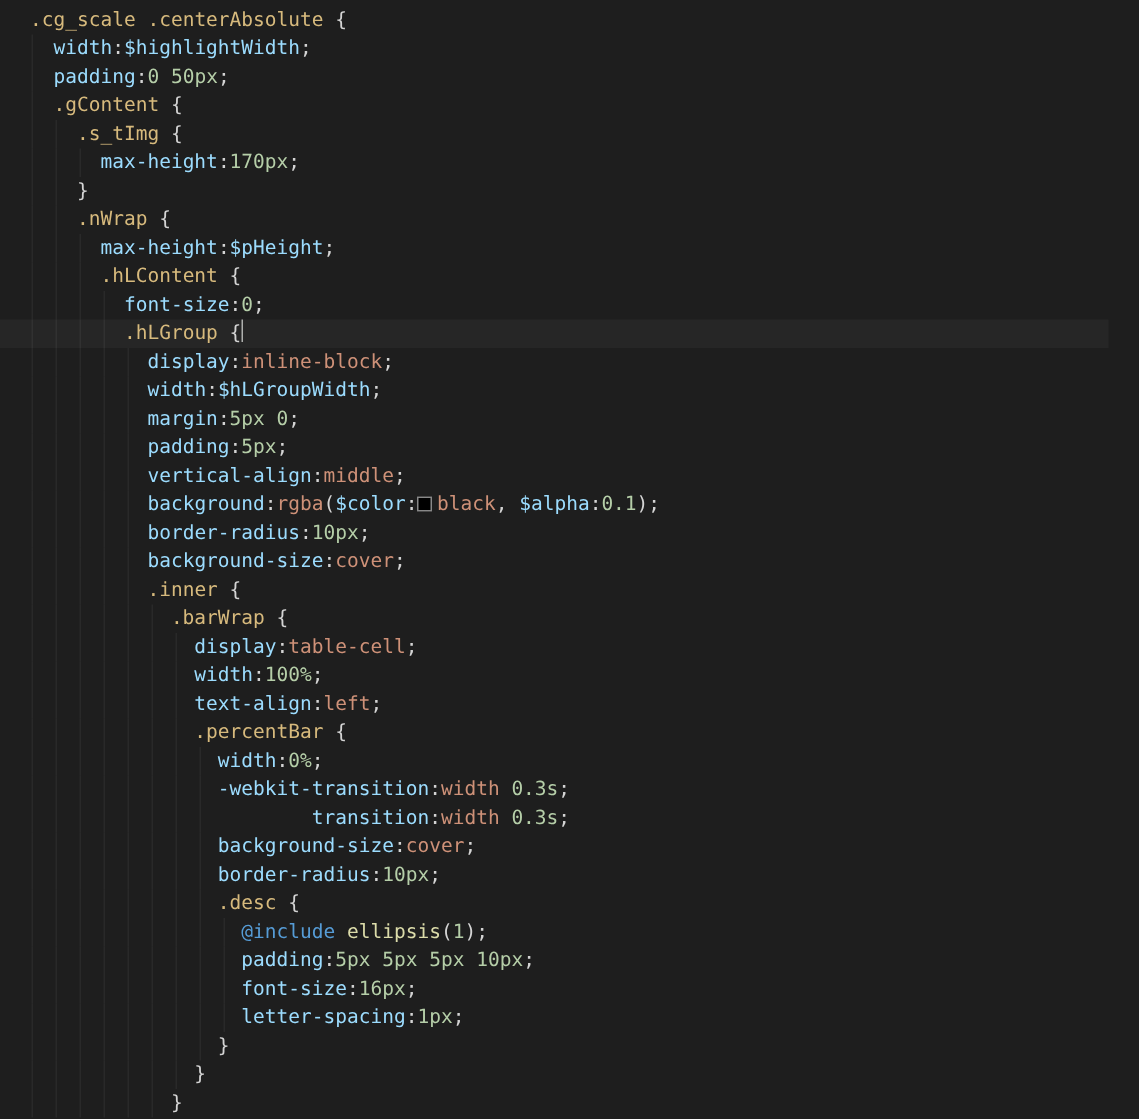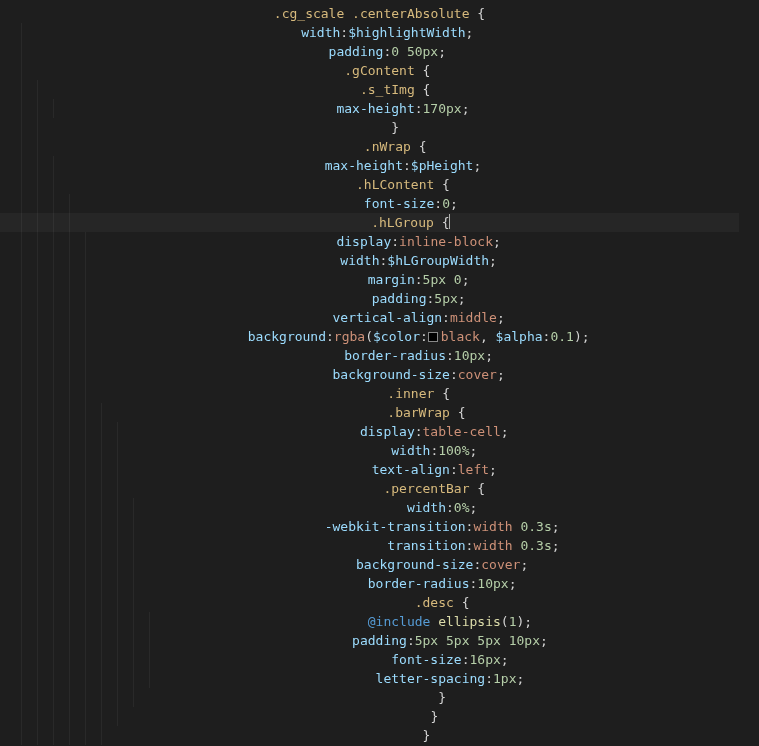--- a/index.html
+++ b/index.html
@@ -30,21 +30,20 @@
   .code {
     position: absolute;
     left: 20px;
     top: 4px;
     white-space: pre;
   }
   .line {
     position: relative;
     height: 19px;
     white-space: pre;
-    text-align: center;
   }
   .line.hl {
     background: rgba(255,255,255,0.04);
     width: 739px;
     margin-left: -20px;
     padding-left: 20px;
   }
 
   
   .t-sel      { color: #d7ba7d; }            

